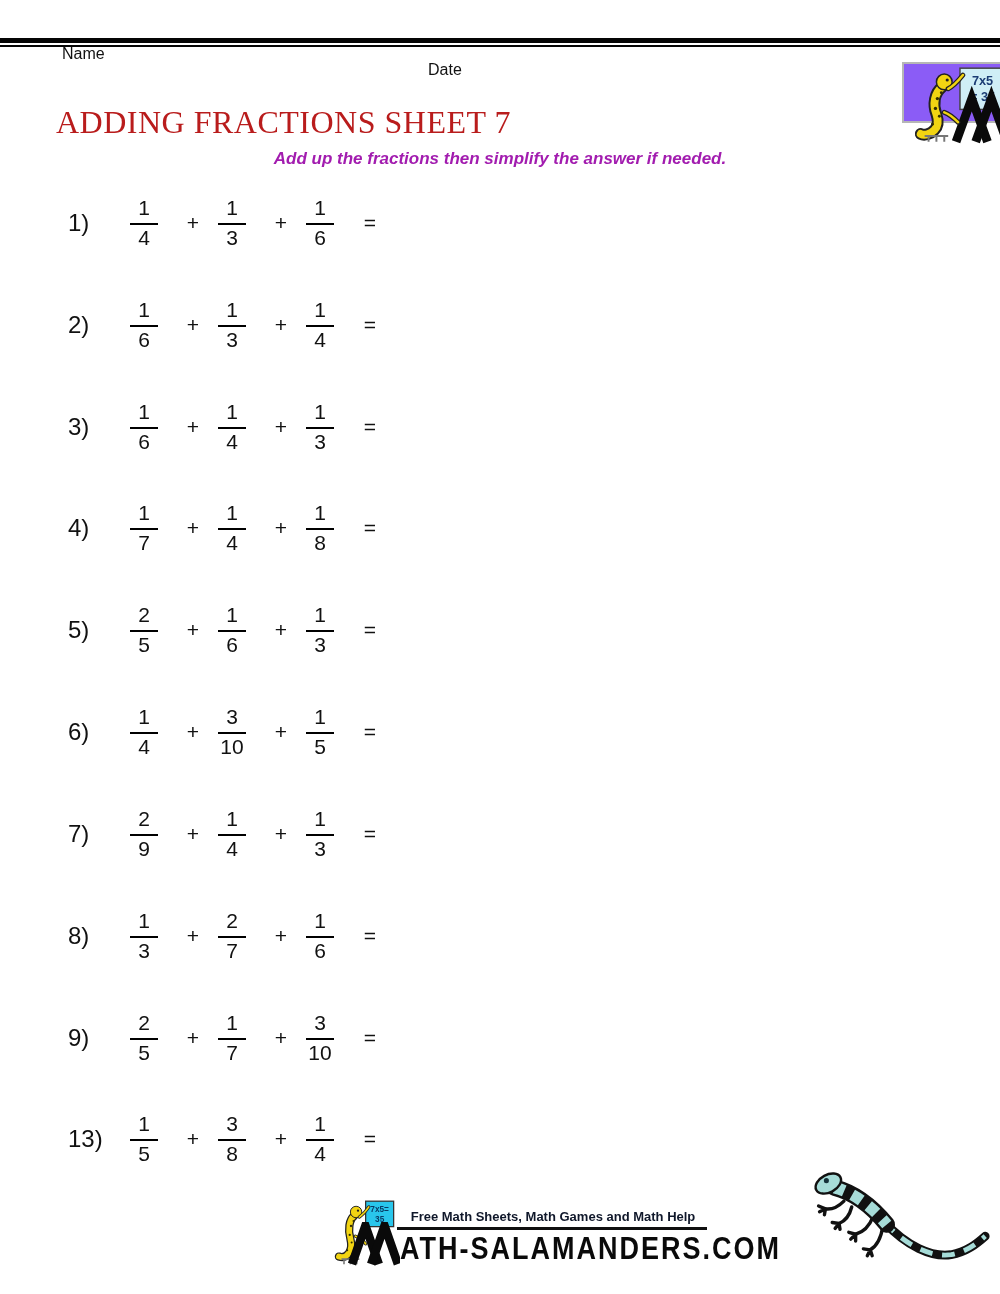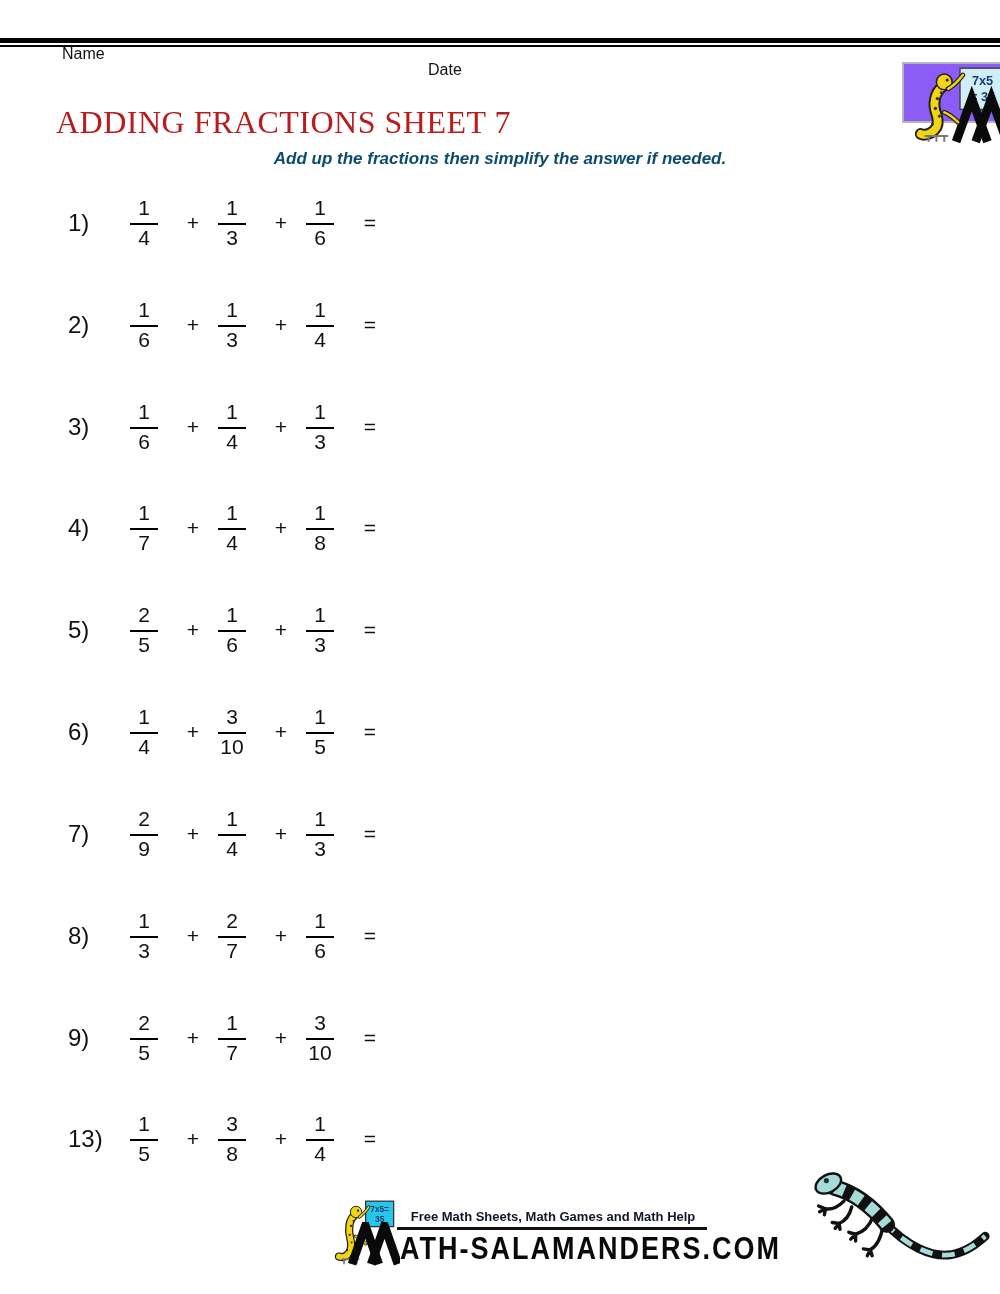--- a/index.html
+++ b/index.html
@@ -16,21 +16,21 @@
     border:2px solid #b6b6b6;box-sizing:border-box;background:#8b5cf6;
   }
   .logo-box svg{display:block;margin:1px auto 0;}
   .page-title{
     position:absolute;left:56px;top:104px;
     font-family:"Liberation Serif",serif;font-size:32px;color:#b91c1c;
     letter-spacing:0.5px;white-space:nowrap;
   }
   .instructions{
     position:absolute;left:0;top:149px;width:1000px;text-align:center;
-    font-style:italic;font-weight:700;font-size:17px;color:#0c4a6e;
+    font-style:italic;font-weight:700;font-size:17px;color:#a21caf;
   }
   .problem-row{
     position:absolute;left:68px;height:76px;display:flex;align-items:center;
   }
   .q-label{width:54px;font-size:24px;}
   .frac{
     min-width:44px;display:flex;flex-direction:column;align-items:center;
     font-size:21px;line-height:1.15;text-align:center;
   }
   .frac .num{display:inline-block;border-bottom:2px solid #000;padding:0 8px 2px;}

